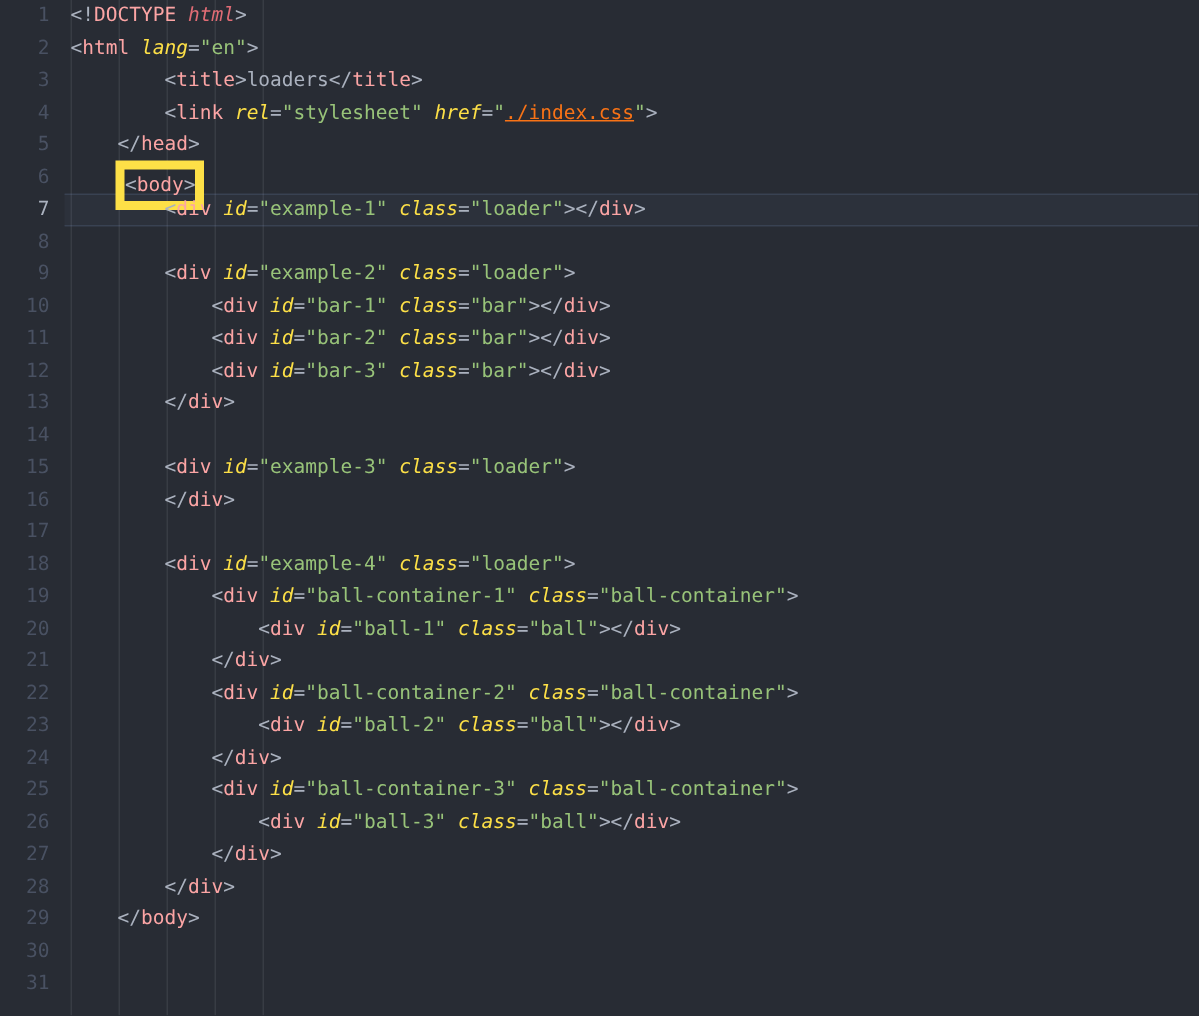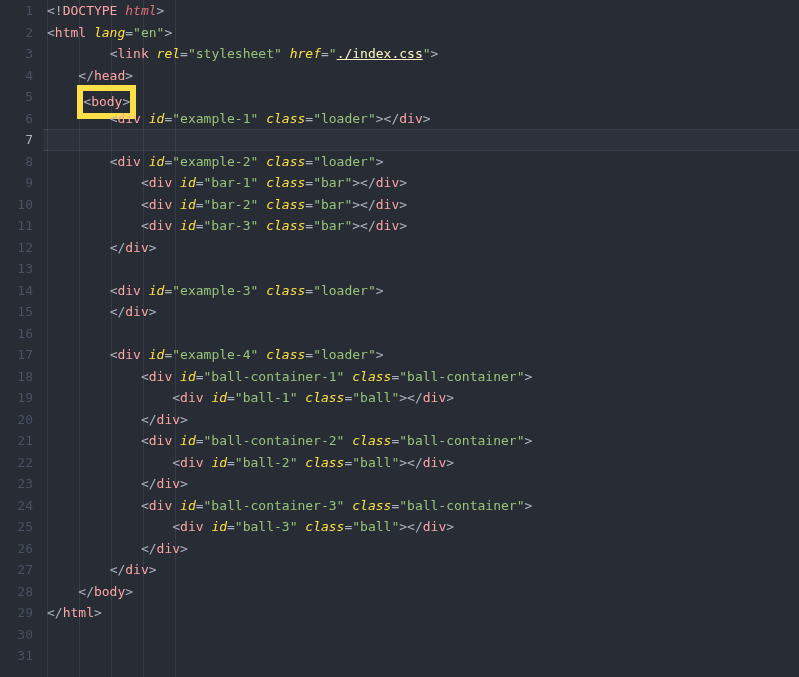--- a/index.html
+++ b/index.html
@@ -50,21 +50,21 @@
     top: 0; bottom: 0;
     width: 1px;
     background: rgba(171,178,191,0.12);
     pointer-events: none;
   }
   .c-def   { color: #abb2bf; }       
   .c-tag   { color: #fca5a5; }       
   .c-doc   { color: #e06c75; font-style: italic; } 
   .c-attr  { color: #fde047; font-style: italic; } 
   .c-str   { color: #98c379; }       
-  .c-href  { color: #fef9c3; text-decoration: underline; } 
+  .c-href  { color: #f97316; text-decoration: underline; } 
   .c-text  { color: #abb2bf; }       
 
   
   .cursor-box {
     display: inline-block;
     border: 6px solid #fde047;
     margin: -1px;
   }
 </style>
 </head>
@@ -106,20 +106,21 @@
     </div>
   <div class="code" id="code">
       <div class="indent-guide" style="left: 4px;"></div>
       <div class="indent-guide" style="left: 36px;"></div>
       <div class="indent-guide" style="left: 68px;"></div>
       <div class="indent-guide" style="left: 100px;"></div>
       <div class="indent-guide" style="left: 132px;"></div>
       <div class="hl-line" style="top: 129px;"></div>
       <div class="line"><span class="c-def">&lt;!</span><span class="c-tag">DOCTYPE </span><span class="c-doc">html</span><span class="c-def">&gt;</span></div>
       <div class="line"><span class="c-def">&lt;</span><span class="c-tag">html</span><span class="c-def"> </span><span class="c-attr">lang</span><span class="c-def">=</span><span class="c-str">"en"</span><span class="c-def">&gt;</span></div>
+      <div class="line"><span>        </span><span class="c-def">&lt;</span><span class="c-tag">title</span><span class="c-def">&gt;</span><span class="c-text">loaders</span><span class="c-def">&lt;/</span><span class="c-tag">title</span><span class="c-def">&gt;</span></div>
       <div class="line"><span>        </span><span class="c-def">&lt;</span><span class="c-tag">link</span><span class="c-def"> </span><span class="c-attr">rel</span><span class="c-def">=</span><span class="c-str">"stylesheet"</span><span class="c-def"> </span><span class="c-attr">href</span><span class="c-def">=</span><span class="c-str">"</span><span class="c-href">./index.css</span><span class="c-str">"</span><span class="c-def">&gt;</span></div>
       <div class="line"><span>    </span><span class="c-def">&lt;/</span><span class="c-tag">head</span><span class="c-def">&gt;</span></div>
       <div class="line"><span>    </span><span class="cursor-box"><span class="c-def">&lt;</span><span class="c-tag">body</span><span class="c-def">&gt;</span></span></div>
       <div class="line"><span>        </span><span class="c-def">&lt;</span><span class="c-tag">div</span><span class="c-def"> </span><span class="c-attr">id</span><span class="c-def">=</span><span class="c-str">"example-1"</span><span class="c-def"> </span><span class="c-attr">class</span><span class="c-def">=</span><span class="c-str">"loader"</span><span class="c-def">&gt;&lt;/</span><span class="c-tag">div</span><span class="c-def">&gt;</span></div>
       <div class="line"></div>
       <div class="line"><span>        </span><span class="c-def">&lt;</span><span class="c-tag">div</span><span class="c-def"> </span><span class="c-attr">id</span><span class="c-def">=</span><span class="c-str">"example-2"</span><span class="c-def"> </span><span class="c-attr">class</span><span class="c-def">=</span><span class="c-str">"loader"</span><span class="c-def">&gt;</span></div>
       <div class="line"><span>            </span><span class="c-def">&lt;</span><span class="c-tag">div</span><span class="c-def"> </span><span class="c-attr">id</span><span class="c-def">=</span><span class="c-str">"bar-1"</span><span class="c-def"> </span><span class="c-attr">class</span><span class="c-def">=</span><span class="c-str">"bar"</span><span class="c-def">&gt;&lt;/</span><span class="c-tag">div</span><span class="c-def">&gt;</span></div>
       <div class="line"><span>            </span><span class="c-def">&lt;</span><span class="c-tag">div</span><span class="c-def"> </span><span class="c-attr">id</span><span class="c-def">=</span><span class="c-str">"bar-2"</span><span class="c-def"> </span><span class="c-attr">class</span><span class="c-def">=</span><span class="c-str">"bar"</span><span class="c-def">&gt;&lt;/</span><span class="c-tag">div</span><span class="c-def">&gt;</span></div>
       <div class="line"><span>            </span><span class="c-def">&lt;</span><span class="c-tag">div</span><span class="c-def"> </span><span class="c-attr">id</span><span class="c-def">=</span><span class="c-str">"bar-3"</span><span class="c-def"> </span><span class="c-attr">class</span><span class="c-def">=</span><span class="c-str">"bar"</span><span class="c-def">&gt;&lt;/</span><span class="c-tag">div</span><span class="c-def">&gt;</span></div>
       <div class="line"><span>        </span><span class="c-def">&lt;/</span><span class="c-tag">div</span><span class="c-def">&gt;</span></div>
@@ -132,15 +133,14 @@
       <div class="line"><span>                </span><span class="c-def">&lt;</span><span class="c-tag">div</span><span class="c-def"> </span><span class="c-attr">id</span><span class="c-def">=</span><span class="c-str">"ball-1"</span><span class="c-def"> </span><span class="c-attr">class</span><span class="c-def">=</span><span class="c-str">"ball"</span><span class="c-def">&gt;&lt;/</span><span class="c-tag">div</span><span class="c-def">&gt;</span></div>
       <div class="line"><span>            </span><span class="c-def">&lt;/</span><span class="c-tag">div</span><span class="c-def">&gt;</span></div>
       <div class="line"><span>            </span><span class="c-def">&lt;</span><span class="c-tag">div</span><span class="c-def"> </span><span class="c-attr">id</span><span class="c-def">=</span><span class="c-str">"ball-container-2"</span><span class="c-def"> </span><span class="c-attr">class</span><span class="c-def">=</span><span class="c-str">"ball-container"</span><span class="c-def">&gt;</span></div>
       <div class="line"><span>                </span><span class="c-def">&lt;</span><span class="c-tag">div</span><span class="c-def"> </span><span class="c-attr">id</span><span class="c-def">=</span><span class="c-str">"ball-2"</span><span class="c-def"> </span><span class="c-attr">class</span><span class="c-def">=</span><span class="c-str">"ball"</span><span class="c-def">&gt;&lt;/</span><span class="c-tag">div</span><span class="c-def">&gt;</span></div>
       <div class="line"><span>            </span><span class="c-def">&lt;/</span><span class="c-tag">div</span><span class="c-def">&gt;</span></div>
       <div class="line"><span>            </span><span class="c-def">&lt;</span><span class="c-tag">div</span><span class="c-def"> </span><span class="c-attr">id</span><span class="c-def">=</span><span class="c-str">"ball-container-3"</span><span class="c-def"> </span><span class="c-attr">class</span><span class="c-def">=</span><span class="c-str">"ball-container"</span><span class="c-def">&gt;</span></div>
       <div class="line"><span>                </span><span class="c-def">&lt;</span><span class="c-tag">div</span><span class="c-def"> </span><span class="c-attr">id</span><span class="c-def">=</span><span class="c-str">"ball-3"</span><span class="c-def"> </span><span class="c-attr">class</span><span class="c-def">=</span><span class="c-str">"ball"</span><span class="c-def">&gt;&lt;/</span><span class="c-tag">div</span><span class="c-def">&gt;</span></div>
       <div class="line"><span>            </span><span class="c-def">&lt;/</span><span class="c-tag">div</span><span class="c-def">&gt;</span></div>
       <div class="line"><span>        </span><span class="c-def">&lt;/</span><span class="c-tag">div</span><span class="c-def">&gt;</span></div>
       <div class="line"><span>    </span><span class="c-def">&lt;/</span><span class="c-tag">body</span><span class="c-def">&gt;</span></div>
-      <div class="line"><span class="c-def">&lt;/</span><span class="c-tag">html</span><span class="c-def">&gt;</span></div>
     </div>
 </div>
 
 </body></html>

